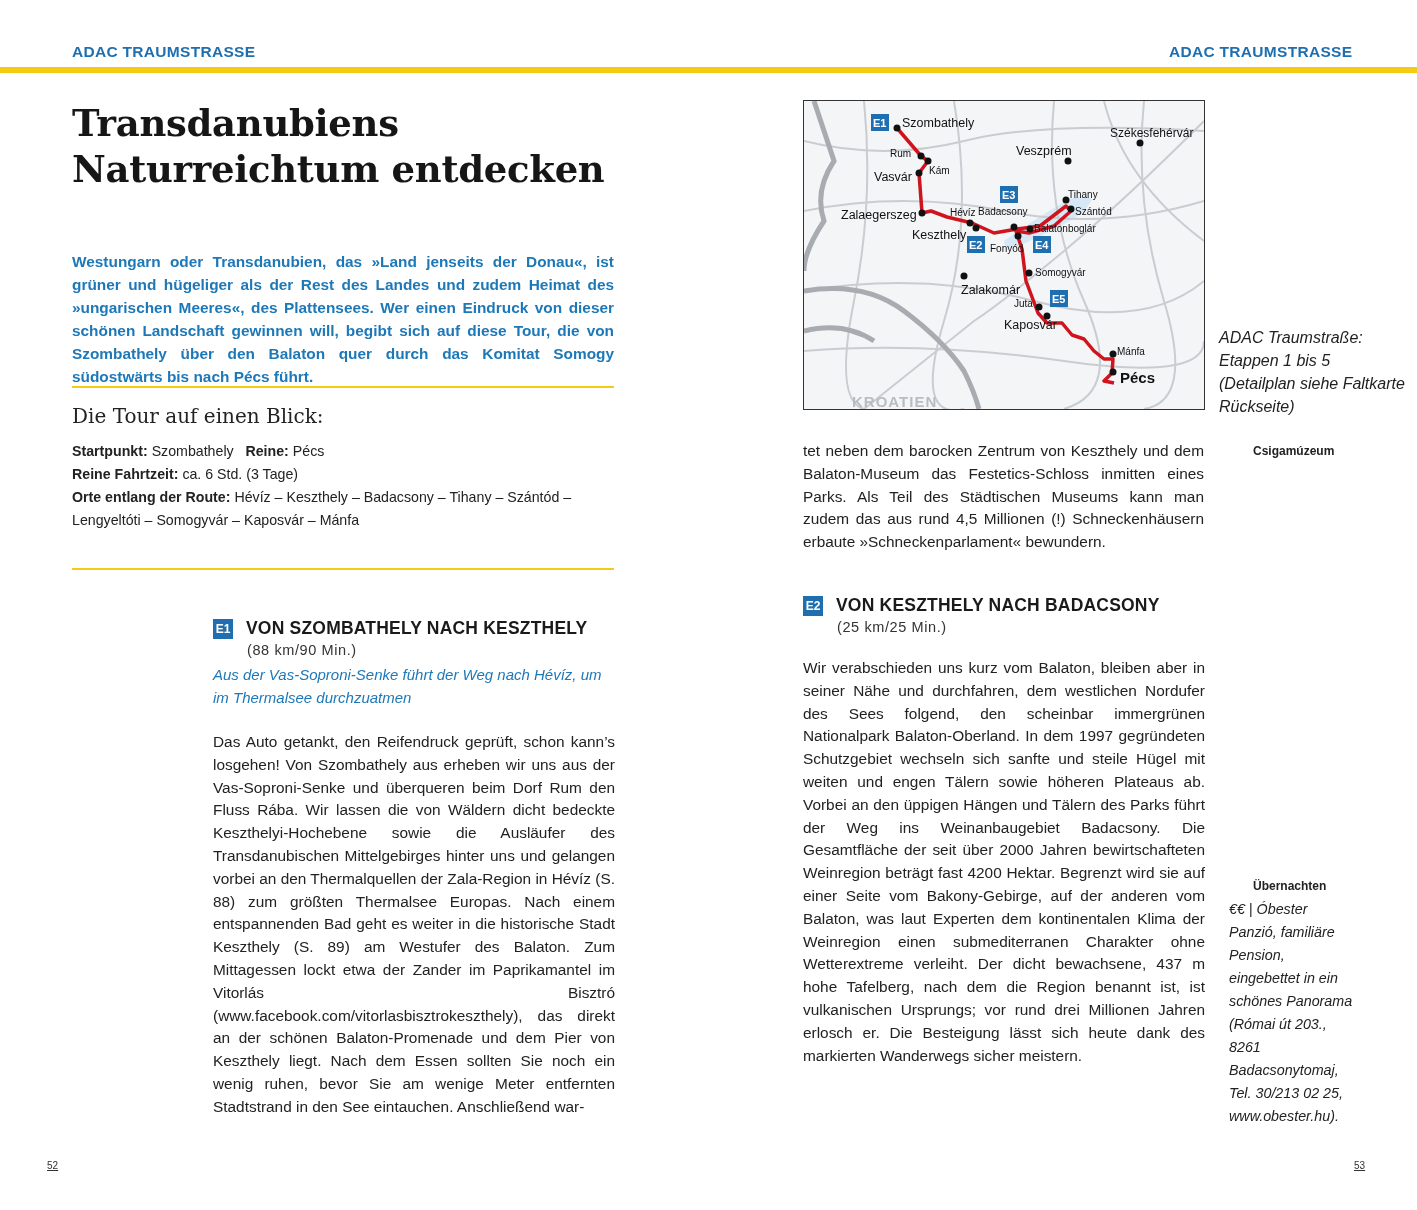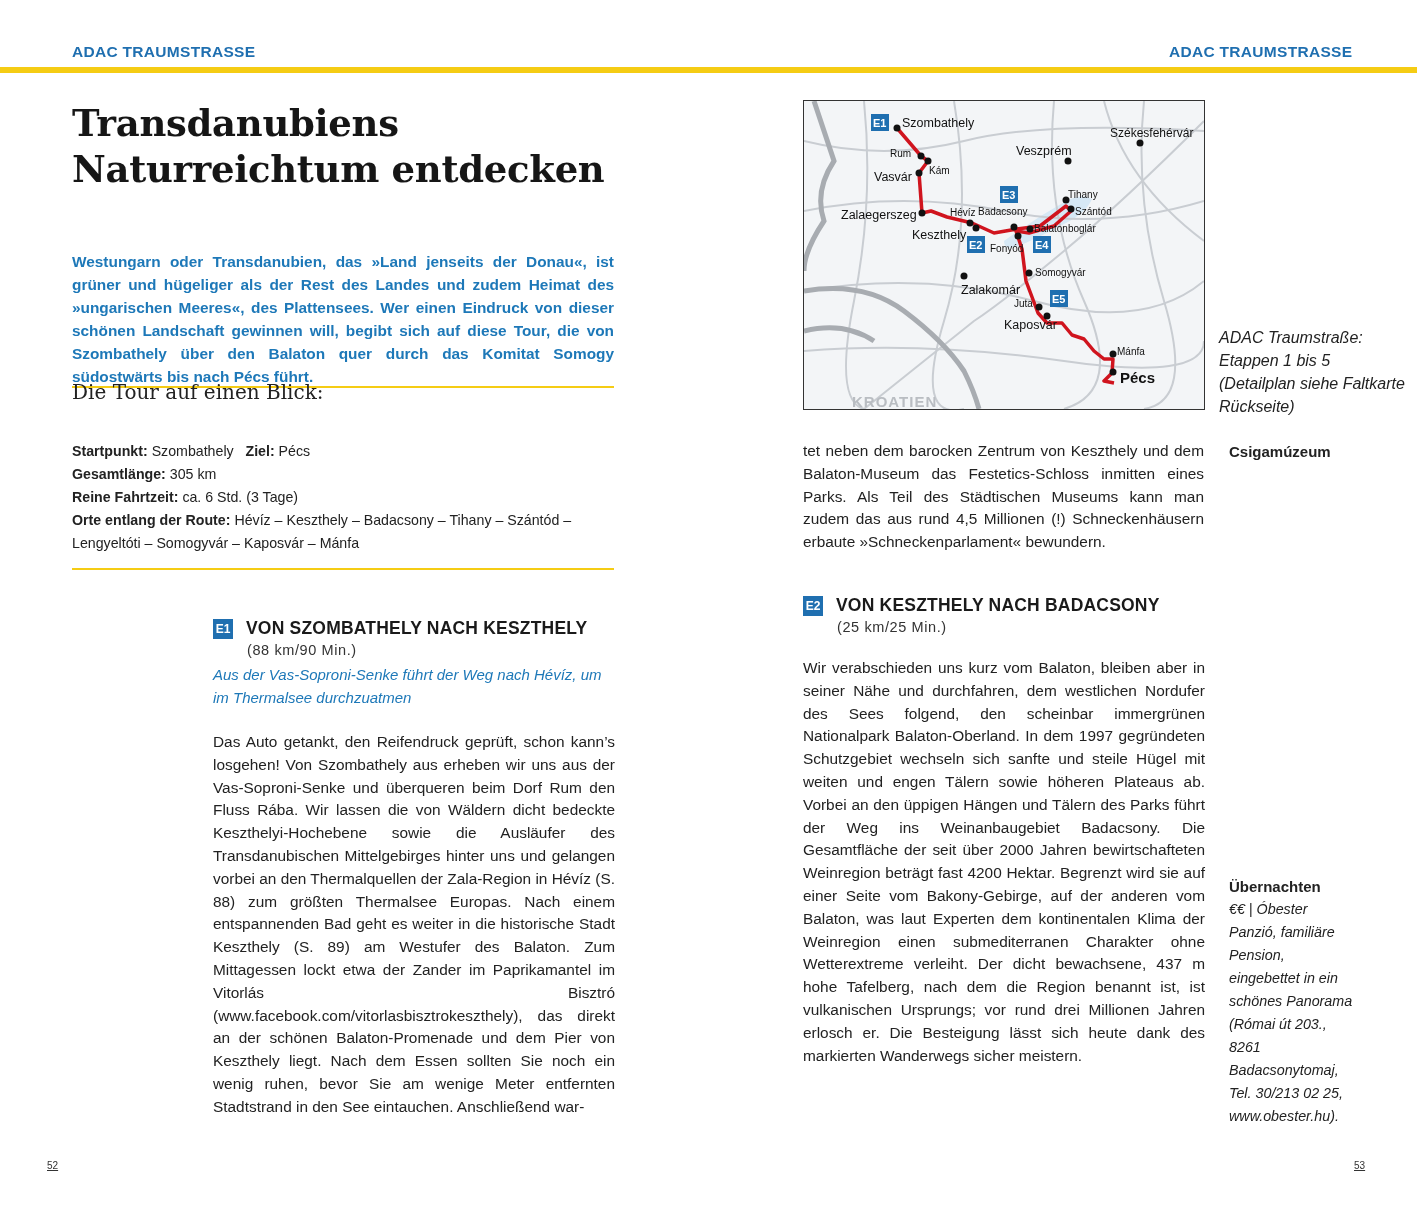--- a/index.html
+++ b/index.html
@@ -3,34 +3,34 @@
 <meta charset="utf-8">
 <style>
   html, body { margin:0; padding:0; background:#ffffff; }
   body { width:1417px; height:1210px; position:relative; overflow:hidden; font-family:"Liberation Sans", sans-serif; color:#1a1a1a; }
   .abs { position:absolute; }
   .running-head { top:43px; font-size:15.5px; font-weight:bold; color:#1f6fb0; letter-spacing:0.3px; }
   .yellow-bar { top:67px; left:0; width:1417px; height:6px; background:#f5cc14; }
   .title { left:72px; top:100px; width:560px; font-family:"DejaVu Serif", serif; font-weight:bold; font-size:37px; line-height:46px; color:#161616; letter-spacing:-0.3px; }
   .lead { left:72px; top:210px; width:542px; font-size:15.4px; font-weight:bold; line-height:23px; color:#1d78b8; text-align:justify;margin-top:40px; }
   .rule { height:2px; background:#f5cc14; }
-  .box-title { left:72px; top:380px; font-family:"DejaVu Serif", serif; font-size:20px; color:#222; }
+  .box-title { left:72px; top:404px; font-family:"DejaVu Serif", serif; font-size:20px; color:#222; }
   .facts { left:72px; top:440px; width:545px; font-size:14.2px; line-height:23px; color:#222; }
   .facts b { font-weight:bold; }
   .stage-head { display:flex; align-items:center; }
   .stage-badge { display:inline-block; background:#1f6fb0; color:#fff; font-size:12px; font-weight:bold; width:20px; height:20px; line-height:20px; text-align:center; margin-right:13px; }
   .stage-title { font-size:17.5px; font-weight:bold; color:#1a1a1a; letter-spacing:0.2px; }
   .stage-dist { font-size:14.5px; color:#333; letter-spacing:0.6px; margin-left:34px; margin-top:3px; }
   .stage-teaser { font-size:15px; font-style:italic; color:#1d78b8; line-height:23px; margin-top:5px; }
   .body-text { font-size:15.4px; line-height:22.8px; color:#222; text-align:justify; }
   .map { left:803px; top:100px; width:400px; height:308px; border:1px solid #333; background:#f3f5f7; overflow:hidden; }
   .map svg { display:block; }
   .caption { left:1219px; top:326px; width:190px; font-size:16px; font-style:italic; line-height:23px; color:#222; }
   .sidebar-note { font-size:14.3px; line-height:23px; color:#222; }
-  .sidebar-note .sn-title { font-weight:bold; font-style:normal; font-size:15px; }
+  .sidebar-note .sn-title { font-weight:bold; font-style:normal; font-size:12px;margin-left:24px; }
   .sidebar-note .sn-body { font-style:italic; }
   .page-num { top:1160px; font-size:10px; color:#333;text-decoration:underline; }
 </style>
 </head>
 <body>
 
 <div class="abs running-head" style="left:72px;">ADAC TRAUMSTRASSE</div>
 <div class="abs running-head" style="left:1169px;">ADAC TRAUMSTRASSE</div>
 <div class="abs yellow-bar"></div>
 
@@ -40,26 +40,22 @@
 </div>
 
 <div class="abs lead">Westungarn oder Transdanubien, das »Land jenseits der Donau«, ist grüner und hügeliger als der Rest des Landes und zudem Heimat des »ungarischen Meeres«, des Plattensees. Wer einen Eindruck von dieser schönen Landschaft gewinnen will, begibt sich auf diese Tour, die von Szombathely über den Balaton quer durch das Komitat Somogy südostwärts bis nach Pécs führt.</div>
 
 <div class="abs rule" style="left:72px; top:386px; width:542px;"></div>
 <div class="abs box-title">Die Tour auf einen Blick:</div>
 <div class="abs facts">
   <div>
     <b>Startpunkt:</b>
     <span>Szombathely</span>&nbsp;&nbsp;
-    <b>Ziel:</b>
+    <b>Reine:</b>
     <span>Pécs</span>
-  </div>
-  <div>
-    <b>Gesamtlänge:</b>
-    <span>305 km</span>
   </div>
   <div>
     <b>Reine Fahrtzeit:</b>
     <span>ca. 6 Std. (3 Tage)</span>
   </div>
   <div>
     <b>Orte entlang der Route:</b>
     <span>Hévíz – Keszthely – Badacsony – Tihany – Szántód – Lengyeltóti – Somogyvár – Kaposvár – Mánfa</span>
   </div>
 </div>

